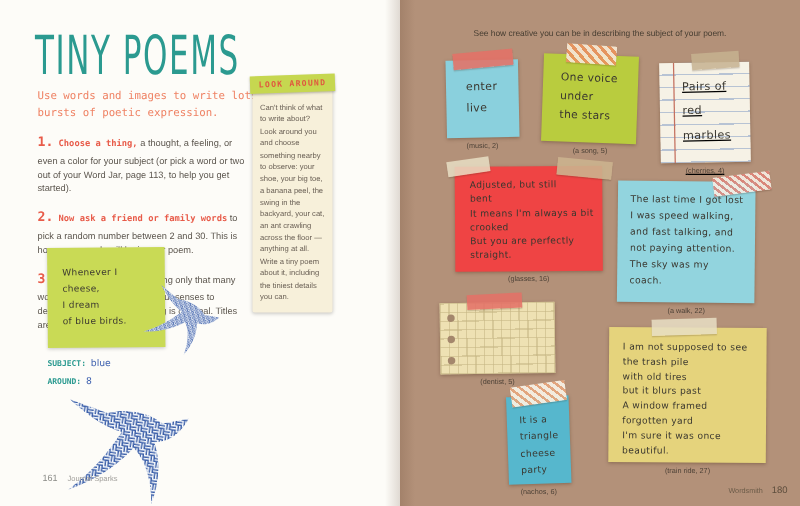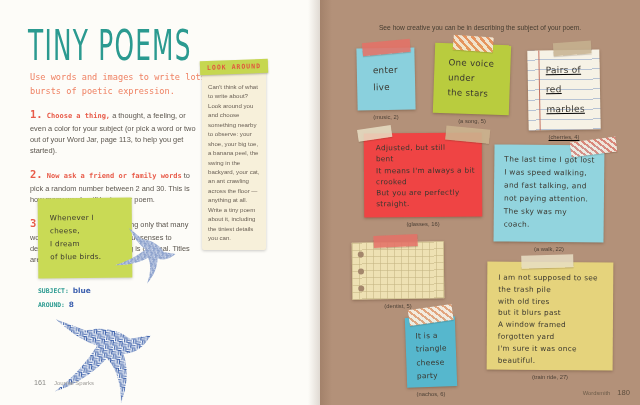--- a/index.html
+++ b/index.html
@@ -27,21 +27,21 @@
                  padding:3px 7px;transform:rotate(-2deg);box-shadow:0 1px 2px rgba(0,0,0,.25);white-space:nowrap;}
   .sidebar-body{font-size:6.1px;line-height:1.55;color:#6b6156;}
 
   .example-note{position:absolute;left:38px;top:198px;width:94px;height:80px;background:#c9da55;
                 transform:rotate(-.5deg);box-shadow:0 1px 3px rgba(0,0,0,.2);}
   .hand{font-family:"DejaVu Sans",sans-serif;letter-spacing:.3px;color:#3a372f;}
   .example-note .poem{padding:14px 8px 0 12px;font-size:7.2px;line-height:1.8;white-space:pre-line;}
 
   .meta{position:absolute;left:38px;top:284px;font-family:"DejaVu Sans Mono",monospace;
         font-size:6.4px;color:#2b9a90;font-weight:bold;line-height:1.8;}
-  .meta .val{color:#3c5fae;font-family:"DejaVu Sans",sans-serif;font-weight:bold;font-size:7.4px;}
+  .meta .val{color:#3c5fae;font-family:"DejaVu Sans",sans-serif;font-weight:normal;font-size:7.4px;}
 
   .birds-svg{position:absolute;left:40px;top:210px;pointer-events:none;}
 
   .footer-left{position:absolute;left:34px;top:378px;font-size:7.2px;color:#8a8a86;}
   .footer-left .book{font-size:6px;color:#a09e9a;margin-left:8px;}
 
   
   .intro{position:absolute;left:320px;top:24px;width:320px;text-align:center;
          font-size:6.7px;color:#463d31;}
   .note-wrap{position:absolute;}

